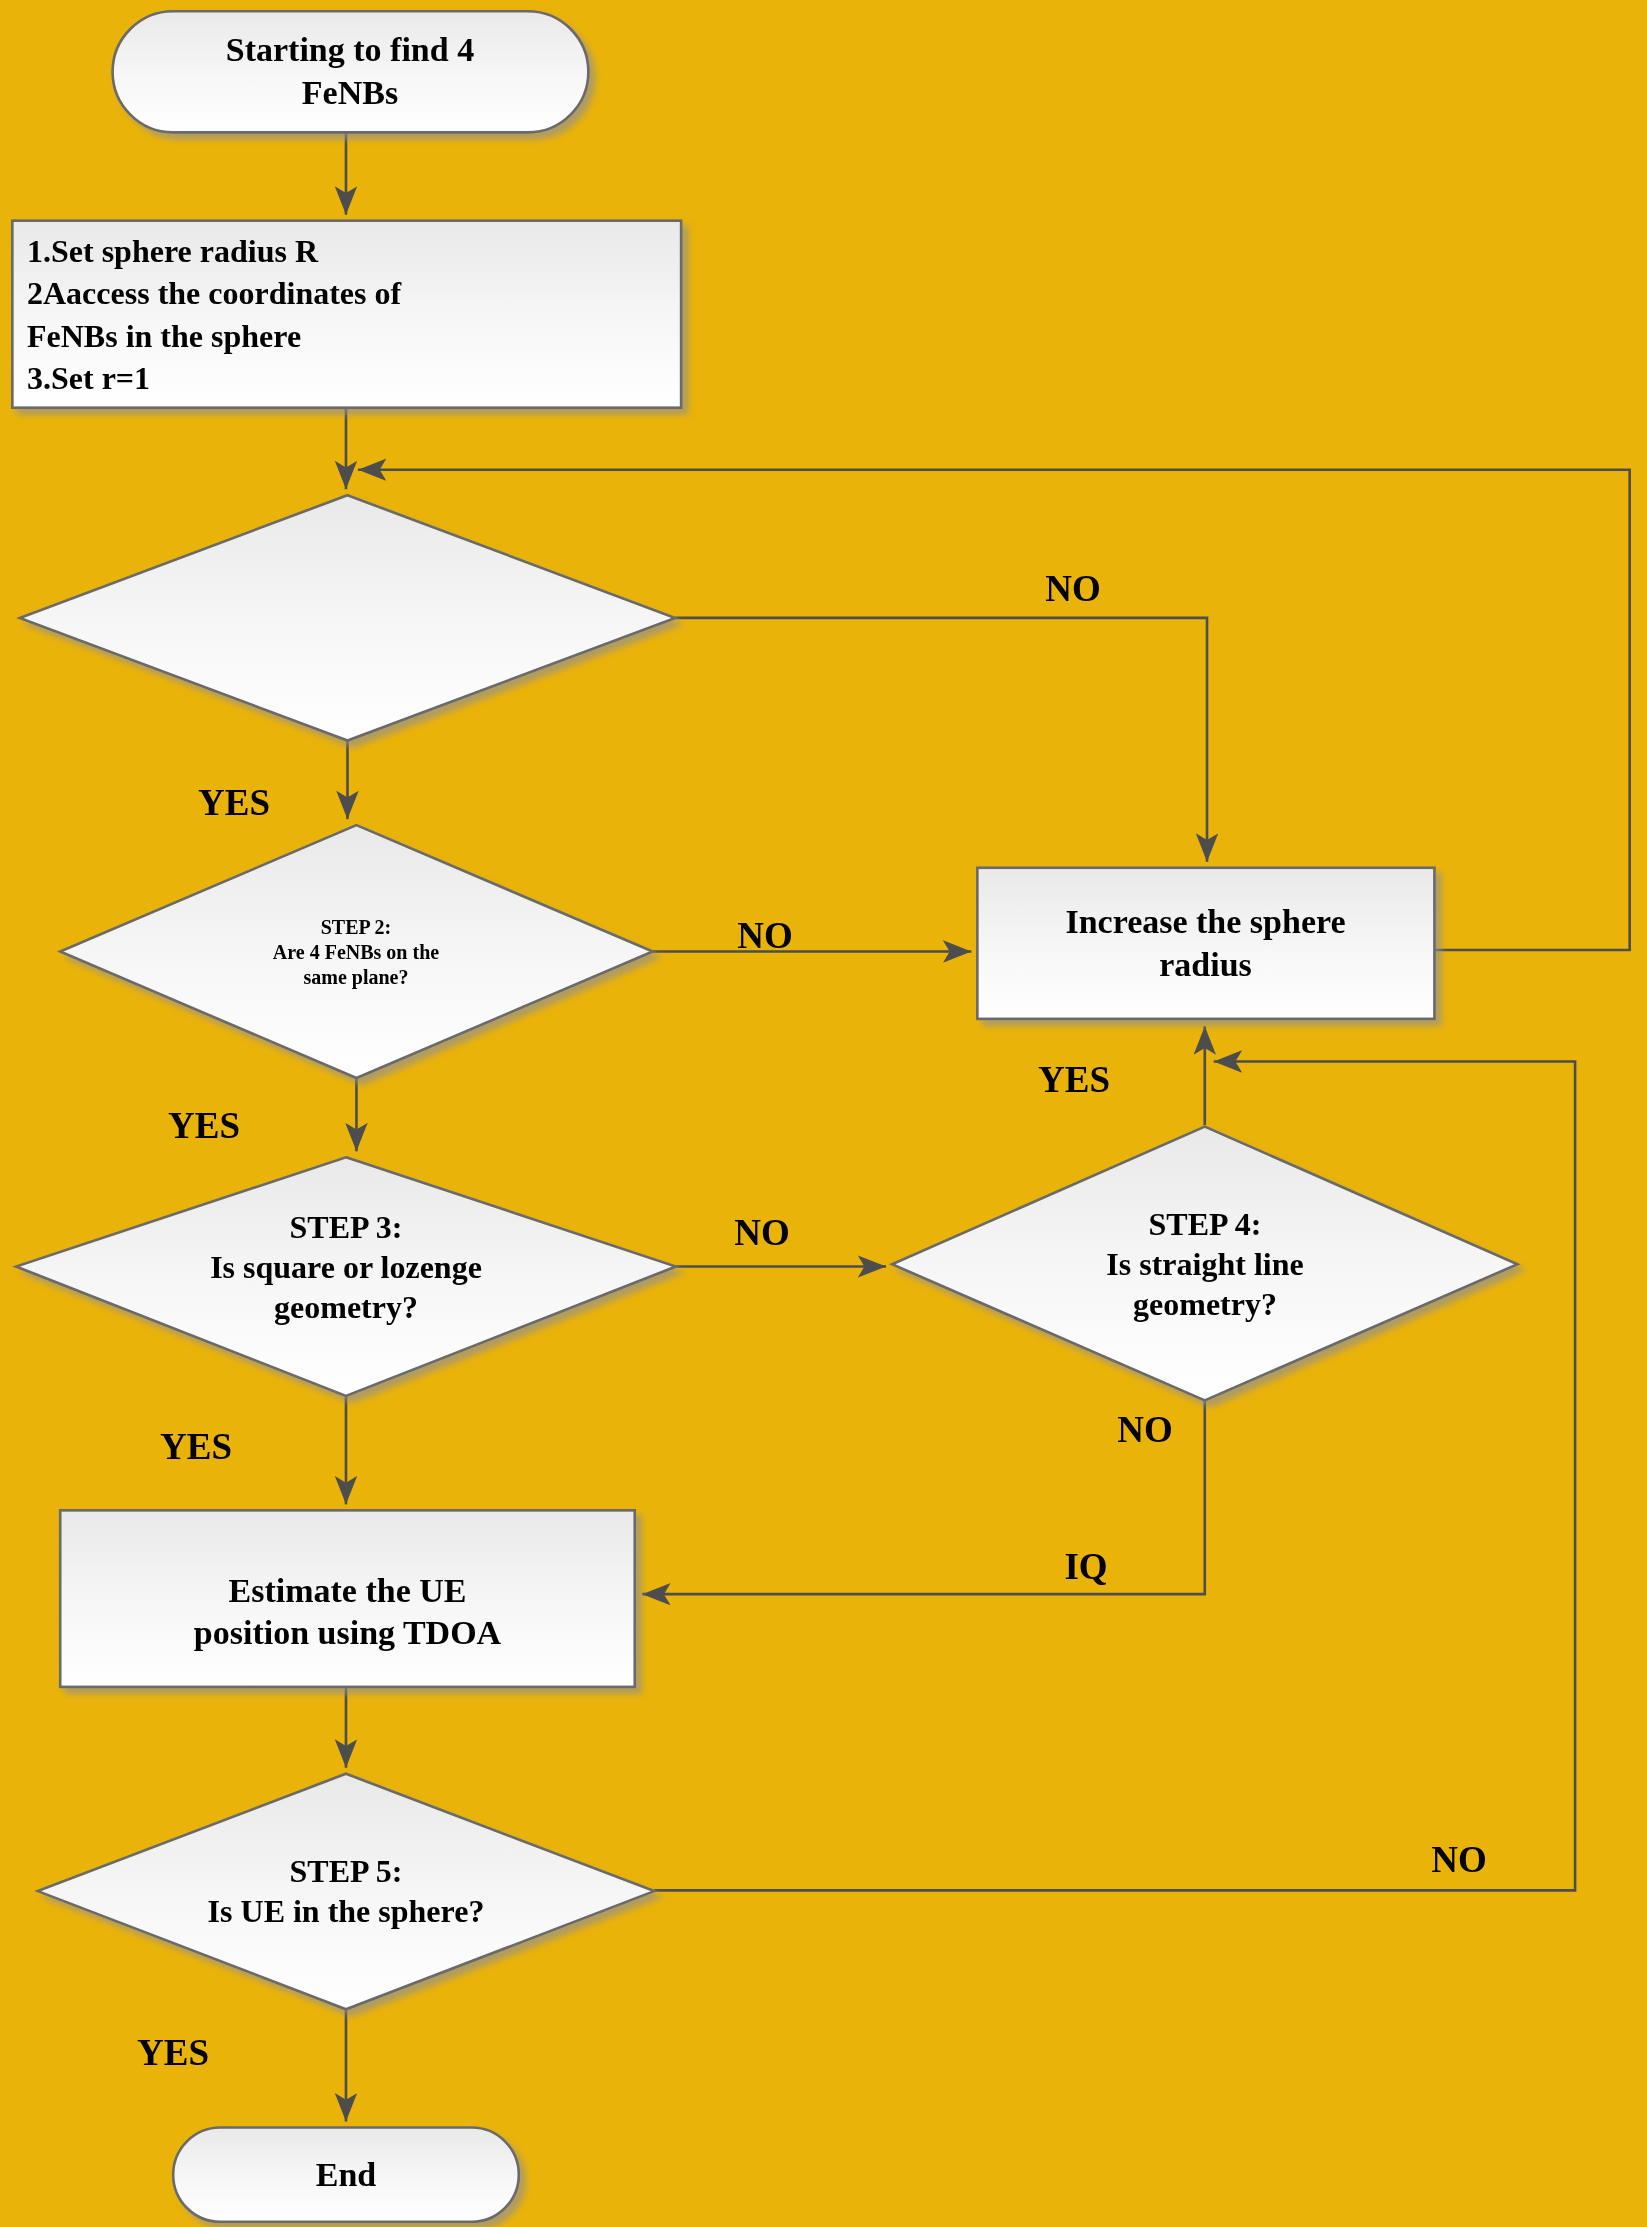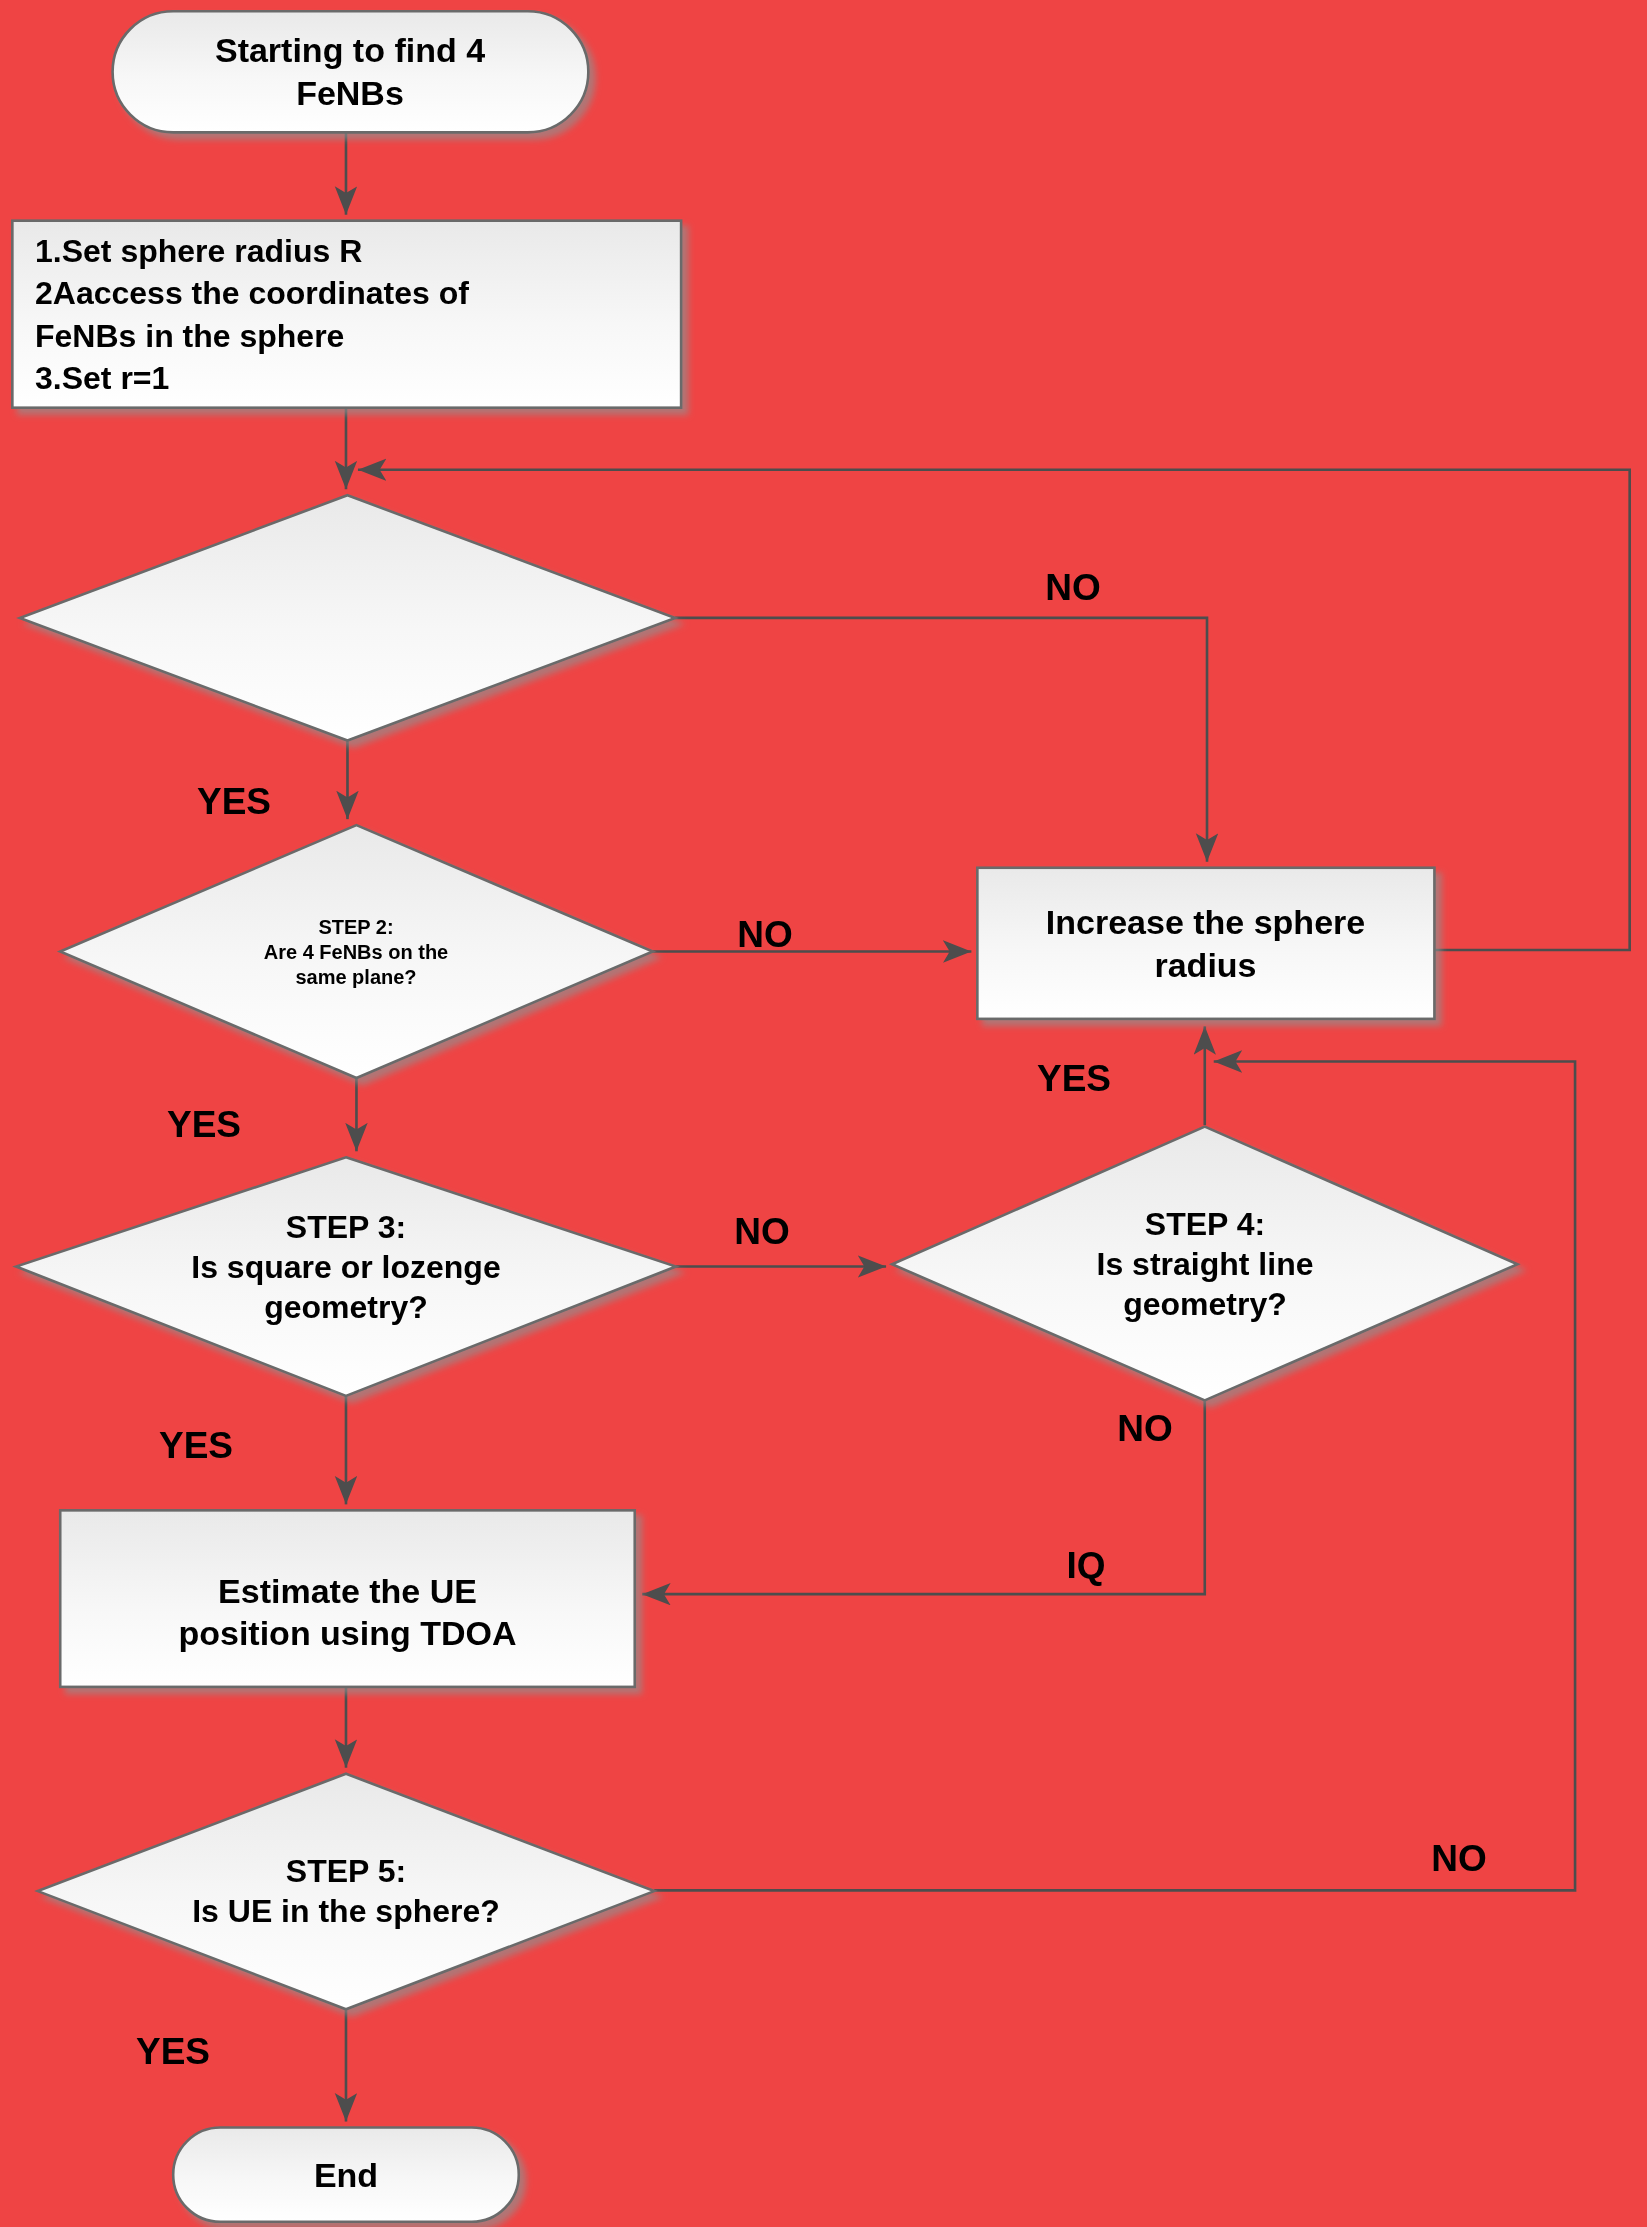--- a/index.html
+++ b/index.html
@@ -4,22 +4,22 @@
 <style>
   html, body {
     margin: 0;
     padding: 0;
     background: #ffffff;
   }
   .canvas {
     position: relative;
     width: 1648px;
     height: 2227px;
-    background: #ef4444;
-    font-family: Liberation Sans, sans-serif;
+    background: #eab308;
+    font-family: Liberation Serif, serif;
     color: #000000;
     overflow: hidden;
   }
   .layer {
     position: absolute;
     left: 0;
     top: 0;
   }
   .node-label {
     position: absolute;
@@ -103,21 +103,21 @@
     <polygon class="shape" points="462,1547 903,1693 462,1866 21,1693"></polygon>
     <polygon class="shape" points="1610,1506 2028,1690 1610,1872 1192,1690"></polygon>
     <rect class="shape" x="80" y="2019" width="768" height="236"></rect>
     <polygon class="shape" points="462,2371 874,2528 462,2686 50,2528"></polygon>
     <rect class="shape" x="231" y="2844" width="462" height="126" rx="63" ry="63"></rect>
   </svg>
 
   <div class="node-label" style="left:112px; top:11.2px; width:476px; height:121px; font-size:34px;">Starting to find 4
 FeNBs</div>
 
-  <div class="node-label left-align" style="left:12px; top:221px; width:655px; height:187px; font-size:32px; padding-left:23px;">1.Set sphere radius R
+  <div class="node-label left-align" style="left:12px; top:221px; width:655px; height:187px; font-size:32px; padding-left:15px;">1.Set sphere radius R
 2Aaccess the coordinates of
 FeNBs in the sphere
 3.Set r=1</div>
 
 
   <div class="node-label" style="left:94px; top:840px; width:524px; height:224px; font-size:20px;">STEP 2:
 Are 4 FeNBs on the
 same plane?</div>
 
   <div class="node-label" style="left:977px; top:868px; width:457px; height:151px; font-size:34px;">Increase the sphere

